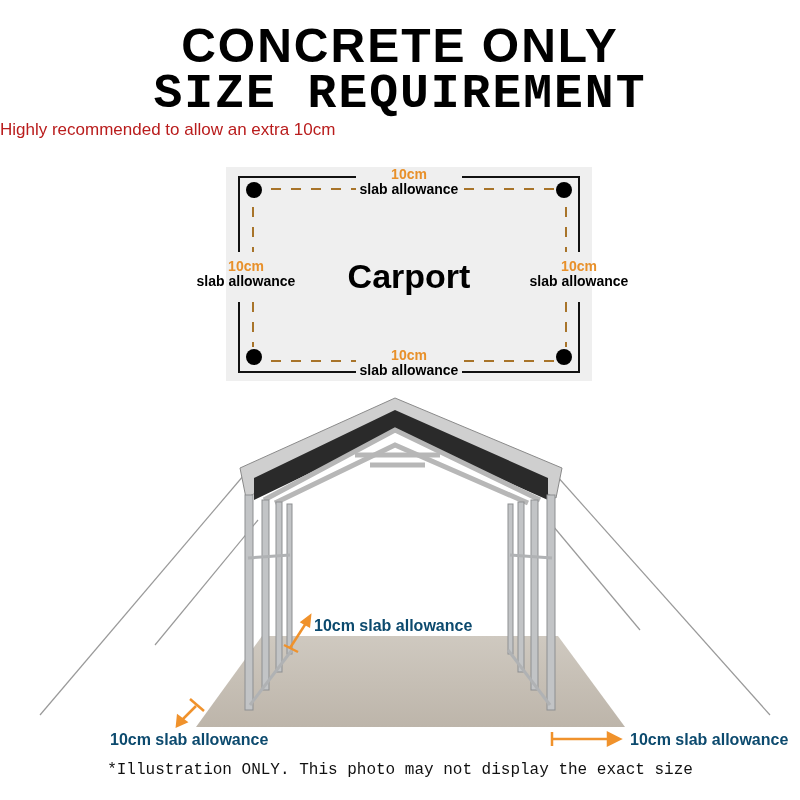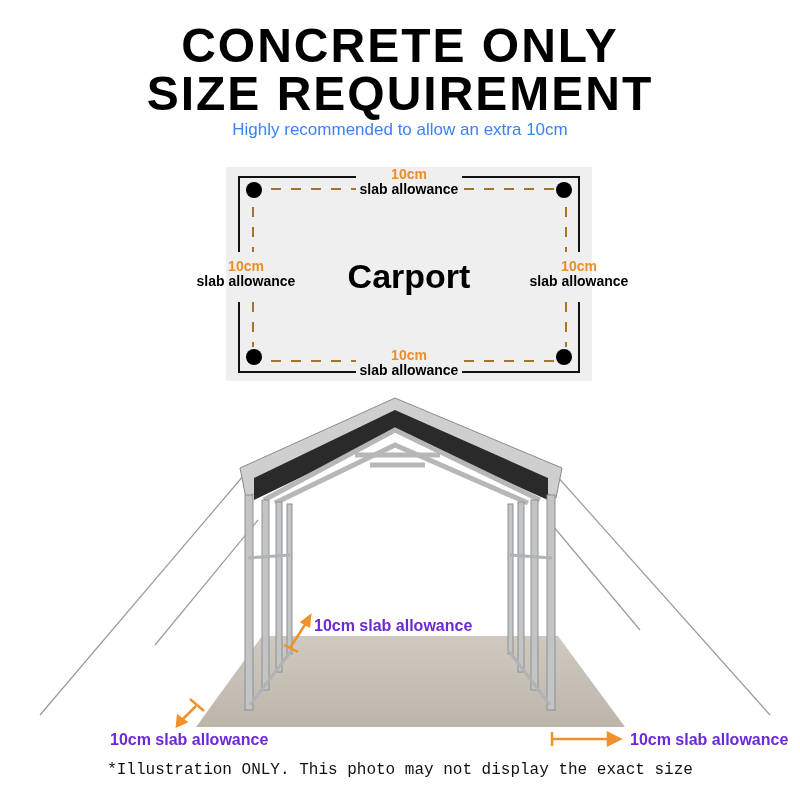--- a/index.html
+++ b/index.html
@@ -1,27 +1,27 @@
 <!DOCTYPE html>
 <html><head>
 <meta charset="utf-8">
 <style>
   html, body { margin:0; padding:0; }
   body { width:800px; height:800px; background:#ffffff; position:relative; overflow:hidden;
          font-family:"Liberation Sans", sans-serif; color:#000; }
   .title { position:absolute; left:0; width:800px; text-align:center; font-weight:bold;
            font-size:48px; letter-spacing:2px; line-height:52px; }
-  .t1 { top:20px; } .t2 { top:68px; }
-  .subtitle { position:absolute; top:122px; left:0; width:800px; text-align:center; font-size:17px; line-height:16px; color:#3b82f6; }
+  .t1 { top:20px; } .t2 { top:68px;font-family:Liberation Mono, monospace; }
+  .subtitle { position:absolute; top:122px; left:0; width:800px; text-align:left; font-size:17px; line-height:16px; color:#b91c1c; }
   .diagram { position:absolute; left:215px; top:167px; width:366px; height:214px; background:#efefef;margin-left:11px; }
   .dtext { position:absolute; text-align:center; font-weight:bold; font-size:14px; line-height:15px; }
   .orange { color:#e8902a; }
   .carport-label { position:absolute; left:0; width:100%; top:90px; text-align:center;
                    font-size:34px; font-weight:bold; }
-  .photo-label { position:absolute; font-weight:bold; font-size:16px; color:#6d28d9; white-space:nowrap; }
+  .photo-label { position:absolute; font-weight:bold; font-size:16px; color:#0c4a6e; white-space:nowrap; }
   .disclaimer { position:absolute; top:762px; left:0; width:800px; text-align:center; font-size:16px; line-height:17px; color:#111;font-family:Liberation Mono, monospace; }
   svg { position:absolute; left:0; top:0; }
 </style>
 </head>
 <body>
 
 <div class="title t1">CONCRETE ONLY</div>
 <div class="title t2">SIZE REQUIREMENT</div>
 <div class="subtitle">
   <div>Highly recommended to allow an extra 10cm</div>

